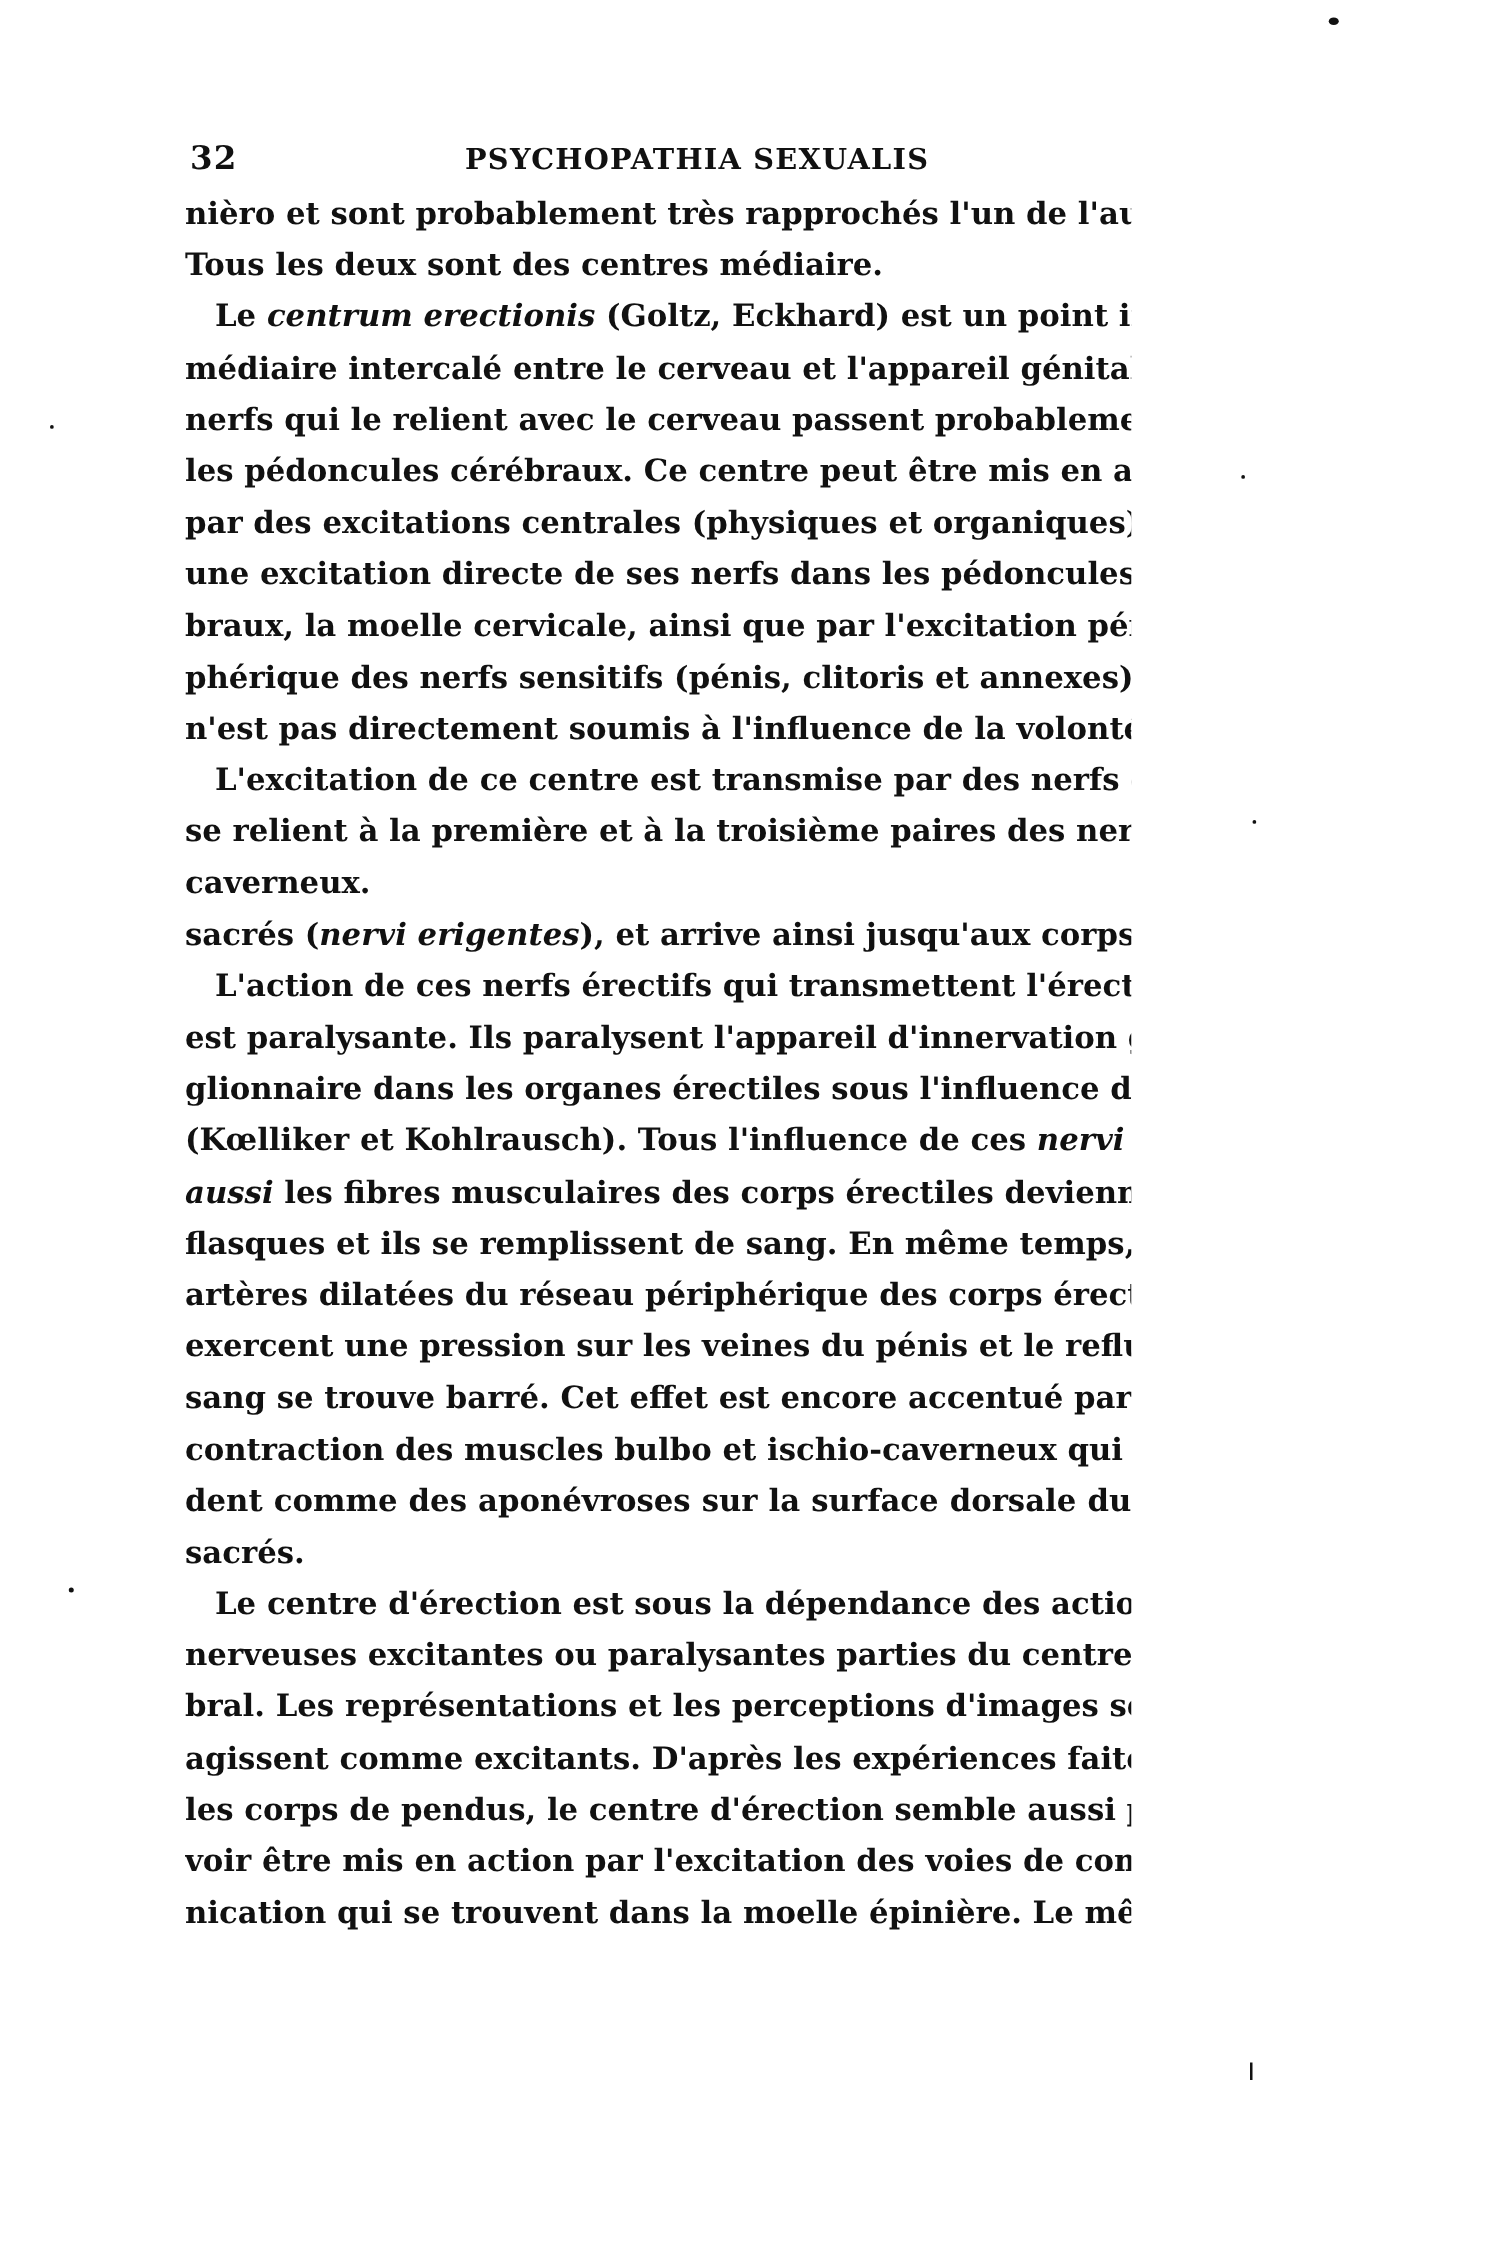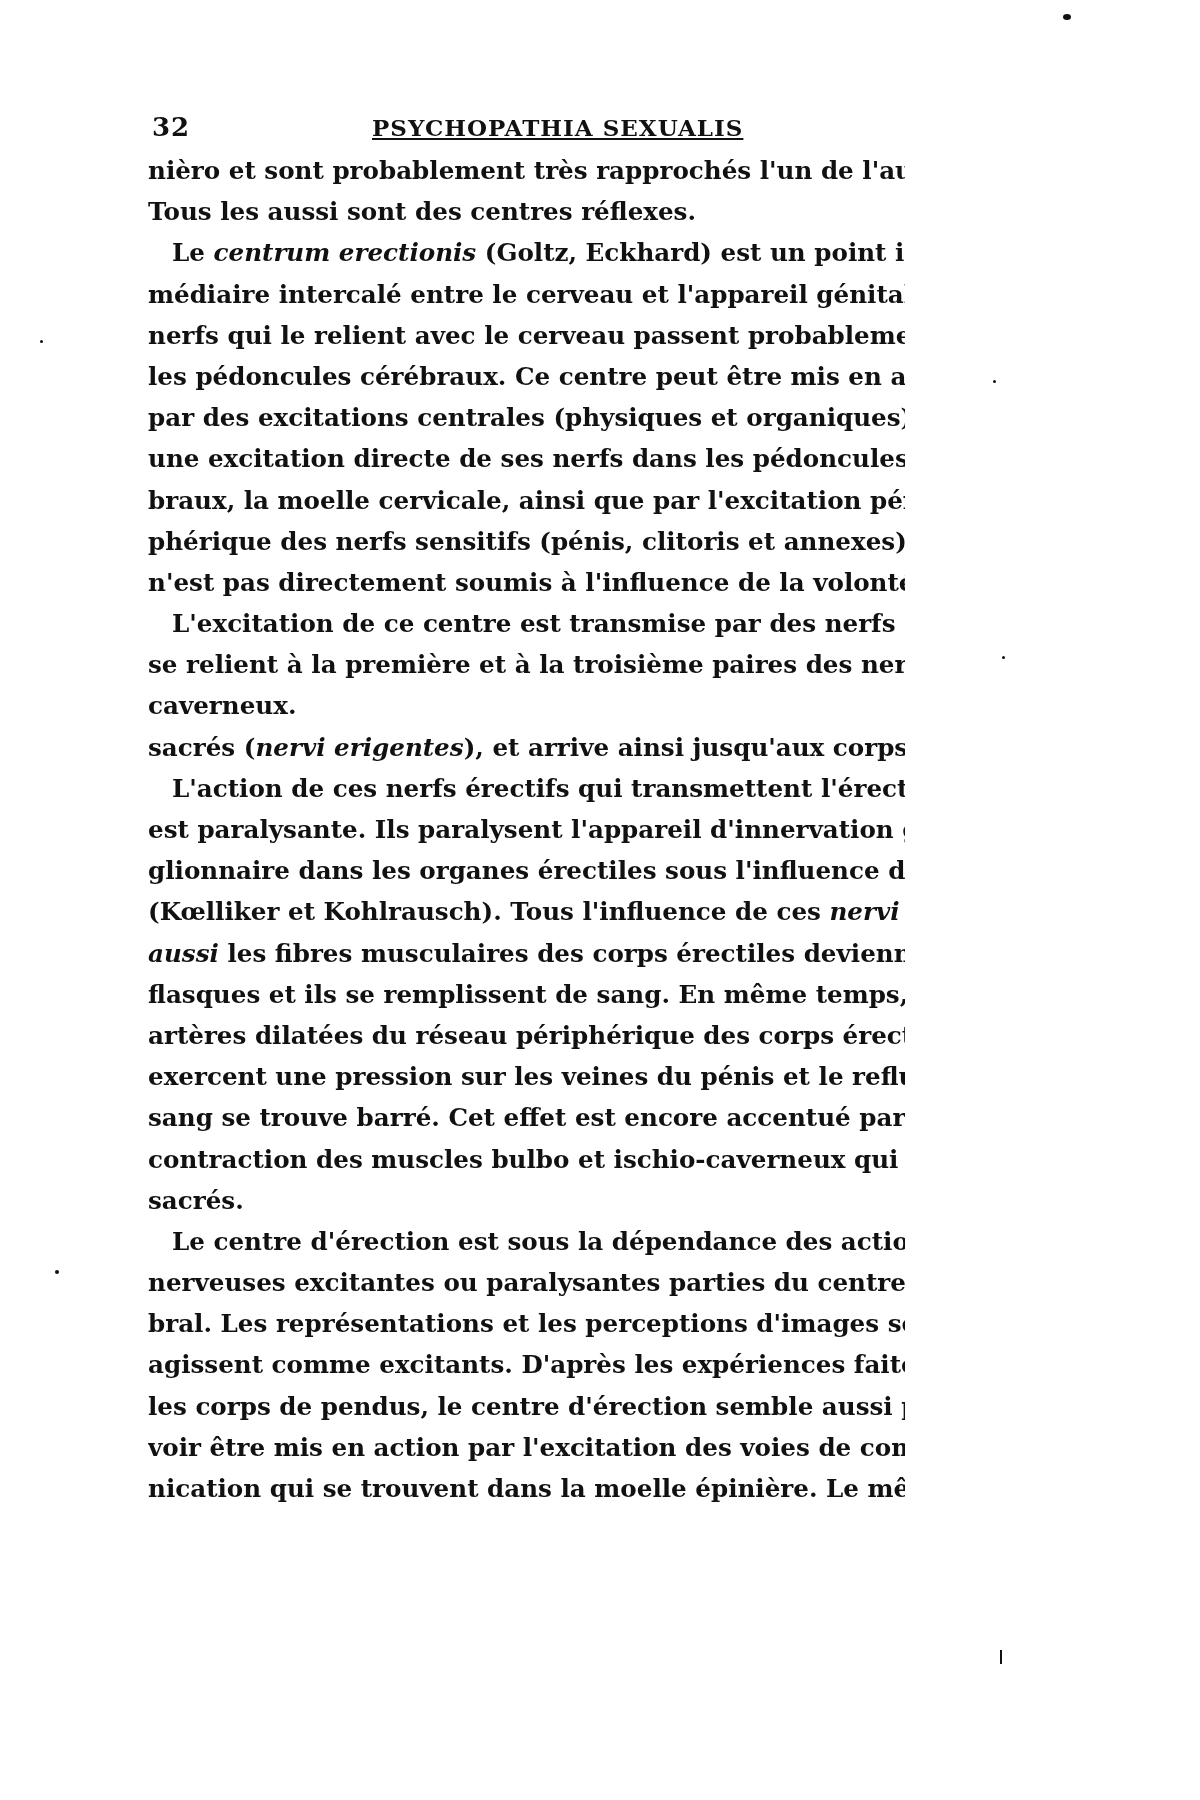--- a/index.html
+++ b/index.html
@@ -1,42 +1,42 @@
 <!DOCTYPE html>
 <html><head>
 <meta charset="utf-8">
 <style>
   html, body { margin:0; padding:0; background:#ffffff; }
   body { width:1200px; height:1800px; position:relative; overflow:hidden; }
   .page { position:absolute; left:0; top:0; width:1200px; height:1800px; background:#fff; }
   .header { position:absolute; top:112px; left:152px; width:620px; height:36px;
             font-family:"DejaVu Serif", serif; font-weight:bold; color:#111; }
   .page-num { position:absolute; left:0; top:0; font-size:26px; letter-spacing:1px; }
-  .running-title { position:absolute; left:220px; top:2px; font-size:23px; letter-spacing:1px;text-decoration:underline; }
+  .running-title { position:absolute; left:220px; top:2px; font-size:23px; letter-spacing:1px; }
   .body-text { position:absolute; left:148px; top:150px; width:757px;
                font-family:"DejaVu Serif", serif; font-weight:bold; color:#111;
                font-size:24.6px; line-height:41.2px; }
   .line { display:block; height:41.2px; white-space:nowrap; text-align:justify; text-align-last:justify; overflow:hidden; }
   .line.last { text-align-last:left; }
   .line.indent { padding-left:24px; }
   .it { font-style:italic; }
   .speck { position:absolute; background:#111; border-radius:50%; }
 </style>
 </head>
 <body>
 
 <div class="page">
   <div class="header">
     <span class="page-num">32</span>
     <span class="running-title">PSYCHOPATHIA SEXUALIS</span>
   </div>
 
   <div class="body-text" id="body">
       <div class="line"><span>nièro et sont probablement très rapprochés l'un de l'autre.</span></div>
-      <div class="line last"><span>Tous les aussi sont des centres réflexes.</span></div>
+      <div class="line last"><span>Tous les deux sont des centres médiaire.</span></div>
       <div class="line indent"><span>Le </span><span class="it">centrum erectionis</span><span> (Goltz, Eckhard) est un point inter-</span></div>
       <div class="line"><span>médiaire intercalé entre le cerveau et l'appareil génital. Les</span></div>
       <div class="line"><span>nerfs qui le relient avec le cerveau passent probablement par</span></div>
       <div class="line"><span>les pédoncules cérébraux. Ce centre peut être mis en activité</span></div>
       <div class="line"><span>par des excitations centrales (physiques et organiques), par</span></div>
       <div class="line"><span>une excitation directe de ses nerfs dans les pédoncules céré-</span></div>
       <div class="line"><span>braux, la moelle cervicale, ainsi que par l'excitation péri-</span></div>
       <div class="line"><span>phérique des nerfs sensitifs (pénis, clitoris et annexes). Il</span></div>
       <div class="line last"><span>n'est pas directement soumis à l'influence de la volonté.</span></div>
       <div class="line indent"><span>L'excitation de ce centre est transmise par des nerfs qui</span></div>
@@ -46,20 +46,21 @@
       <div class="line indent"><span>L'action de ces nerfs érectifs qui transmettent l'érection</span></div>
       <div class="line"><span>est paralysante. Ils paralysent l'appareil d'innervation gan-</span></div>
       <div class="line"><span>glionnaire dans les organes érectiles sous l'influence desquels</span></div>
       <div class="line"><span>(Kœlliker et Kohlrausch). Tous l'influence de ces </span><span class="it">nervi eri-</span></div>
       <div class="line"><span class="it">aussi</span><span> les fibres musculaires des corps érectiles deviennent</span></div>
       <div class="line"><span>flasques et ils se remplissent de sang. En même temps, les</span></div>
       <div class="line"><span>artères dilatées du réseau périphérique des corps érectiles</span></div>
       <div class="line"><span>exercent une pression sur les veines du pénis et le reflux du</span></div>
       <div class="line"><span>sang se trouve barré. Cet effet est encore accentué par la</span></div>
       <div class="line"><span>contraction des muscles bulbo et ischio-caverneux qui s'éten-</span></div>
+      <div class="line"><span>dent comme des aponévroses sur la surface dorsale du</span></div>
       <div class="line last"><span>sacrés.</span></div>
       <div class="line indent"><span>Le centre d'érection est sous la dépendance des actions</span></div>
       <div class="line"><span>nerveuses excitantes ou paralysantes parties du centre céré-</span></div>
       <div class="line"><span>bral. Les représentations et les perceptions d'images sexuelles</span></div>
       <div class="line"><span>agissent comme excitants. D'après les expériences faites sur</span></div>
       <div class="line"><span>les corps de pendus, le centre d'érection semble aussi pou-</span></div>
       <div class="line"><span>voir être mis en action par l'excitation des voies de commu-</span></div>
       <div class="line last"><span>nication qui se trouvent dans la moelle épinière. Le même</span></div>
     </div>
 

